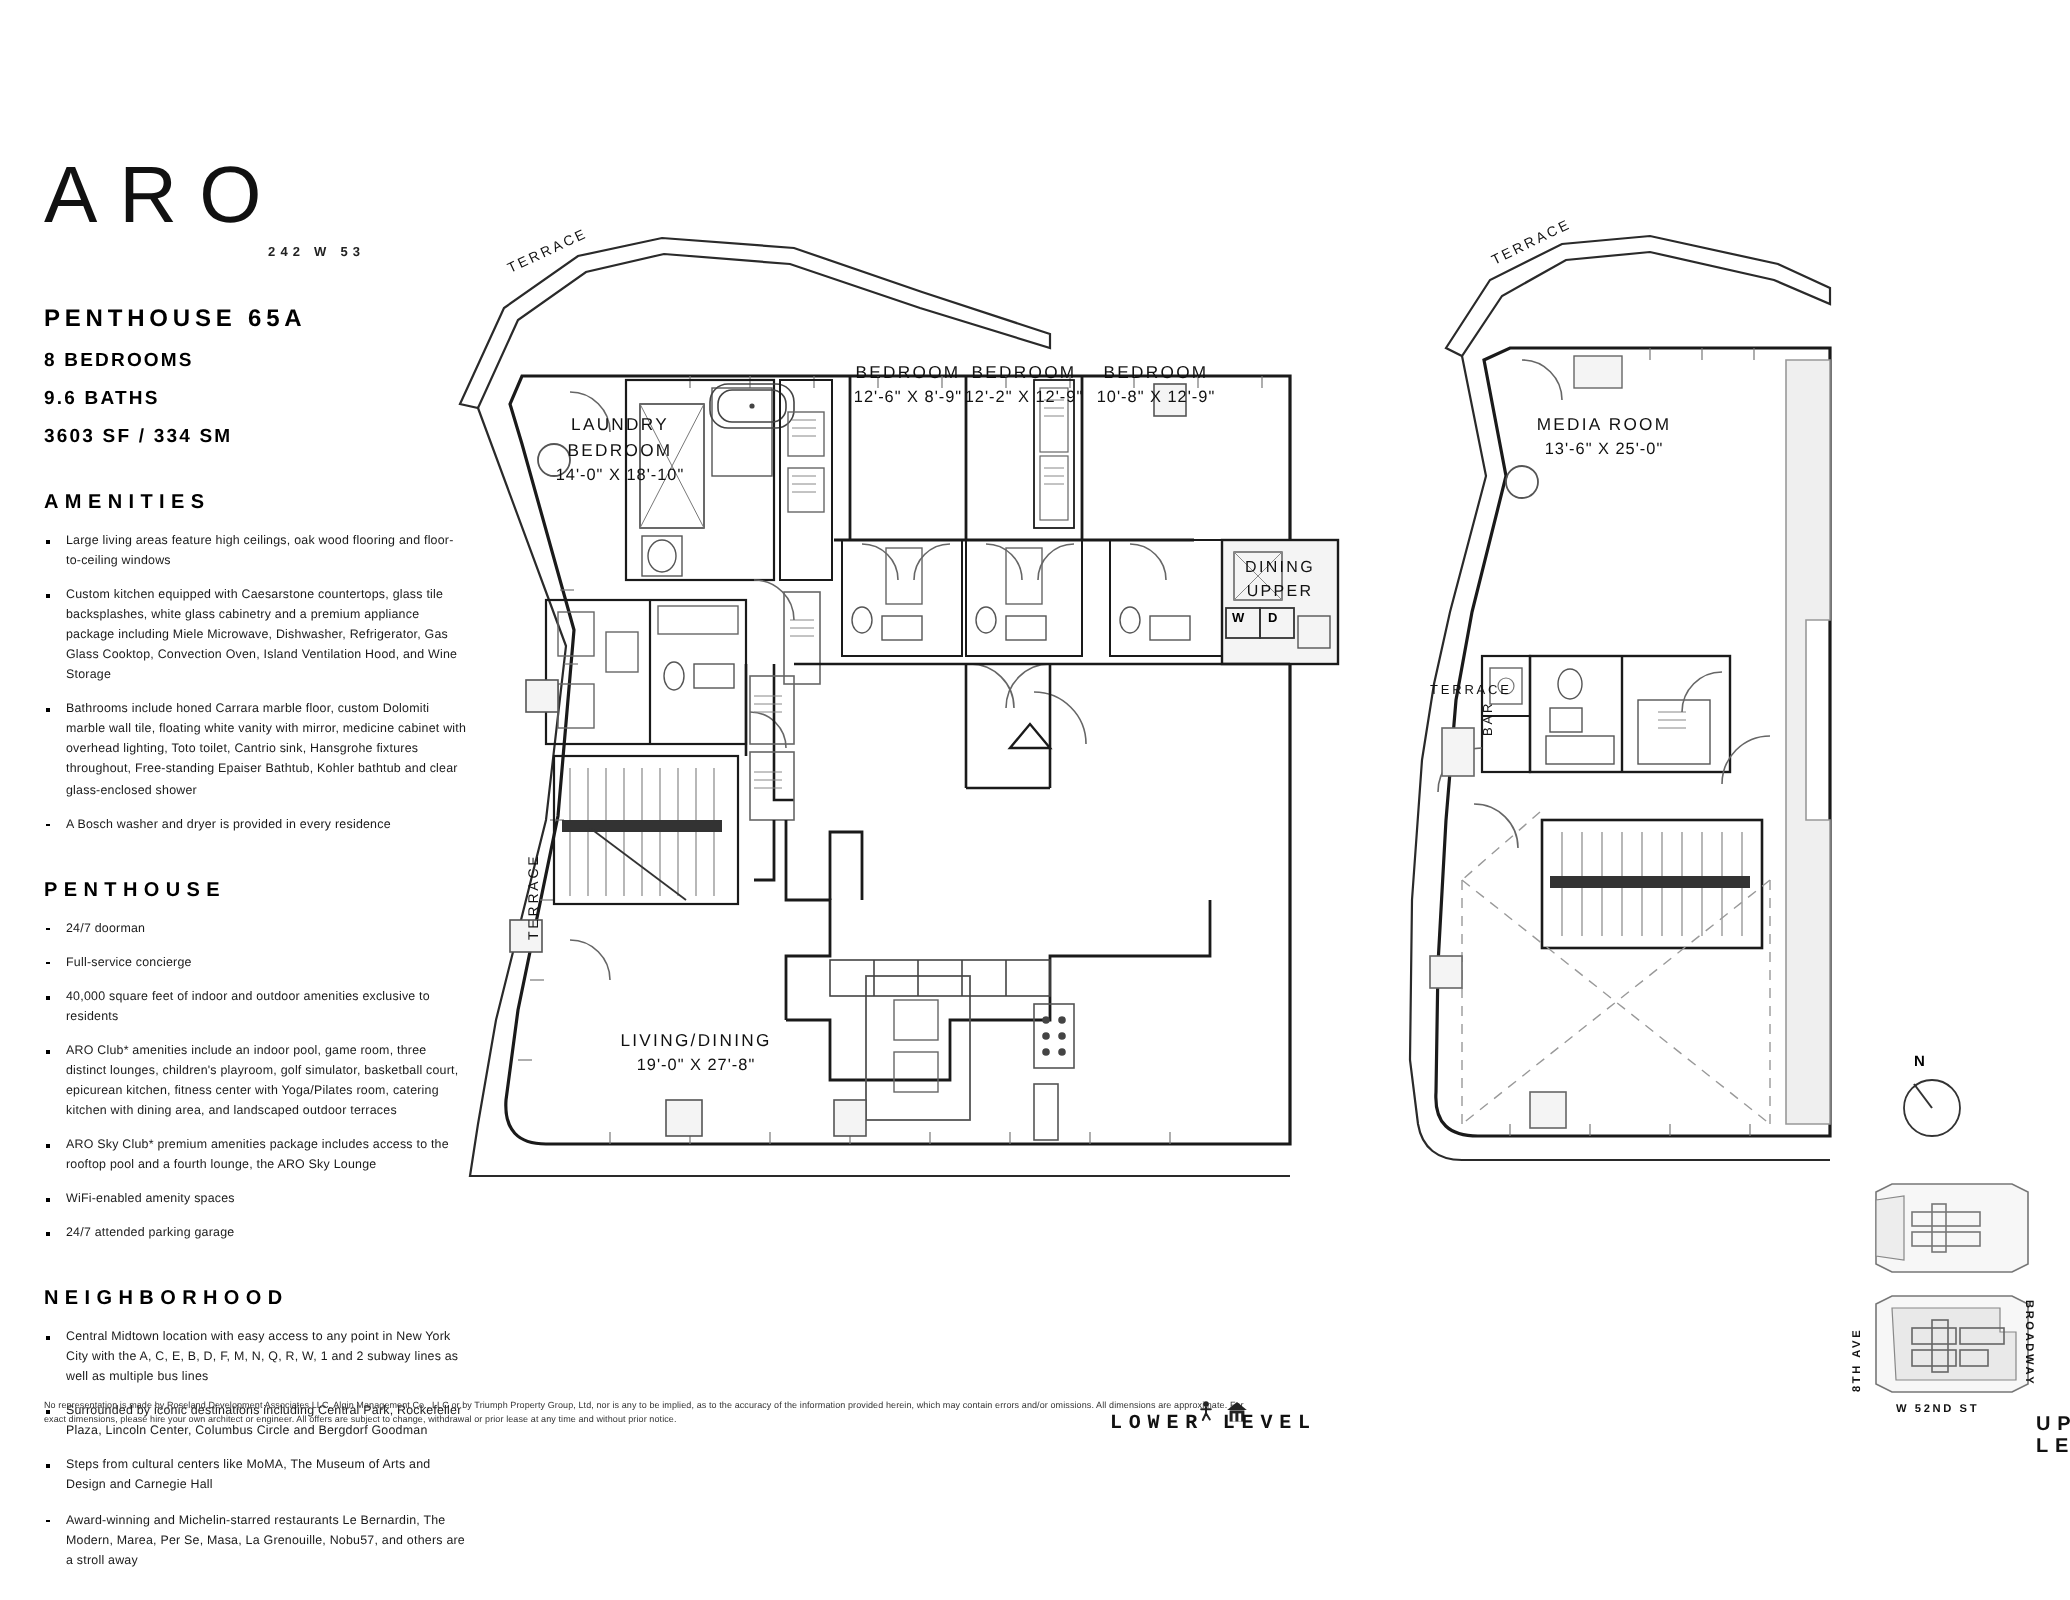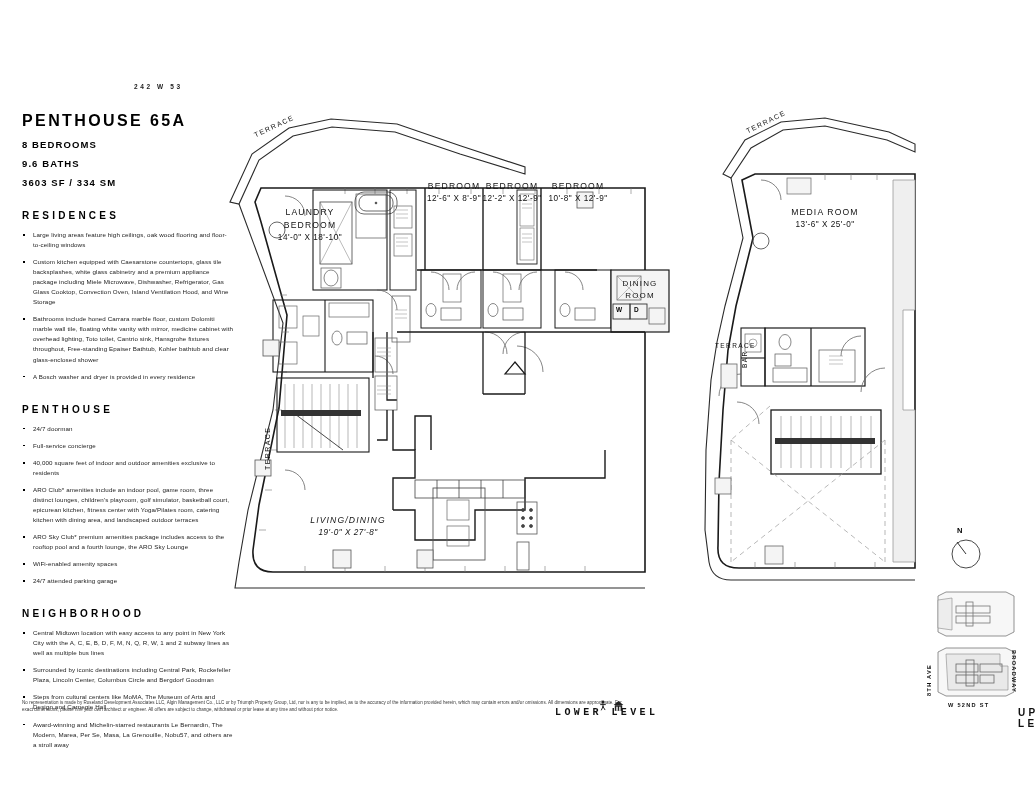--- a/index.html
+++ b/index.html
@@ -32,21 +32,21 @@
   #brand-sub {
     font-size: 6.5px;
     letter-spacing: 2.6px;
     margin-top: 5px;
     margin-left: 112px;
     color: #222;
     font-weight: 700;
   }
   .unit-block { margin-top: 22px; }
   #unit-title {
-    font-size: 16px;
+    font-size: 12px;
     letter-spacing: 2.4px;
     font-weight: 700;
     margin-bottom: 9px;
   }
   .unit-line {
     font-size: 9.5px;
     letter-spacing: 1.1px;
     font-weight: 700;
     margin-bottom: 8px;
   }
@@ -158,31 +158,32 @@
     color: #111;
     white-space: nowrap;
   }
   svg { display: block; }
 </style>
 </head>
 <body>
 
 <div id="info-col">
 
+  <div id="brand-logo">ARO</div>
   <div id="brand-sub">242 W 53</div>
 
   <div class="unit-block">
     <div id="unit-title">PENTHOUSE 65A</div>
     <div class="unit-line">8 BEDROOMS</div>
     <div class="unit-line">9.6 BATHS</div>
     <div class="unit-line">3603 SF / 334 SM</div>
   </div>
 
   <div>
-    <div class="sec-head">RESIDENCES</div>
+    <div class="sec-head">AMENITIES</div>
     <ul class="bul">
       <li>Large living areas feature high ceilings, oak wood flooring and floor-to-ceiling windows</li>
       <li>Custom kitchen equipped with Caesarstone countertops, glass tile backsplashes, white glass cabinetry and a premium appliance package including Miele Microwave, Dishwasher, Refrigerator, Gas Glass Cooktop, Convection Oven, Island Ventilation Hood, and Wine Storage</li>
       <li>Bathrooms include honed Carrara marble floor, custom Dolomiti marble wall tile, floating white vanity with mirror, medicine cabinet with overhead lighting, Toto toilet, Cantrio sink, Hansgrohe fixtures throughout, Free-standing Epaiser Bathtub, Kohler bathtub and clear glass-enclosed shower</li>
       <li>A Bosch washer and dryer is provided in every residence</li>
     </ul>
   </div>
 
   <div>
     <div class="sec-head">PENTHOUSE</div>
@@ -550,35 +551,35 @@
     <span class="dim">12'-2" X 12'-9"</span>
   </div>
 
   <div class="room-label" style="left:318px; top:70px; width:70px;">
     <span>BEDROOM</span>
     <span class="dim">10'-8" X 12'-9"</span>
   </div>
 
   <div class="room-label" style="left:382px; top:168px; width:66px; font-size:8px;">
     <span>DINING</span><br>
-    <span>ROOM</span>
-  </div>
-
-  <div class="room-label" style="left:58px; top:404px; width:130px;font-style:italic;">
+    <span>UPPER</span>
+  </div>
+
+  <div class="room-label" style="left:58px; top:404px; width:130px;">
     <span>LIVING/DINING</span>
     <span class="dim">19'-0" X 27'-8"</span>
   </div>
 
   <div style="position:absolute; left:391px; top:196px; font-size:6.5px; font-weight:700; letter-spacing:.4px;">W</div>
   <div style="position:absolute; left:409px; top:196px; font-size:6.5px; font-weight:700; letter-spacing:.4px;">D</div>
 
   <div class="terrace-label" style="left:28px; top:22px; transform:rotate(-25deg); transform-origin:left top;">TERRACE</div>
   <div class="terrace-label rot-v" style="left:39px; top:360px;">TERRACE</div>
 
-  <div class="room-label" style="left:540px; top:96px; width:120px;">
+  <div class="room-label" style="left:517px; top:96px; width:120px;">
     <span>MEDIA ROOM</span>
     <span class="dim">13'-6" X 25'-0"</span>
   </div>
   <div class="terrace-label" style="left:520px; top:18px; transform:rotate(-26deg); transform-origin:left top;">TERRACE</div>
   <div class="terrace-label" style="left:490px; top:232px; font-size:6.5px;">TERRACE</div>
   <div class="terrace-label rot-v" style="left:516px; top:258px; font-size:6.5px;">BAR</div>
 
   <div class="level-label" id="lower-level-label">LOWER LEVEL</div>
   <div class="level-label" id="upper-level-label">UPPER LEVEL</div>
 </div>

